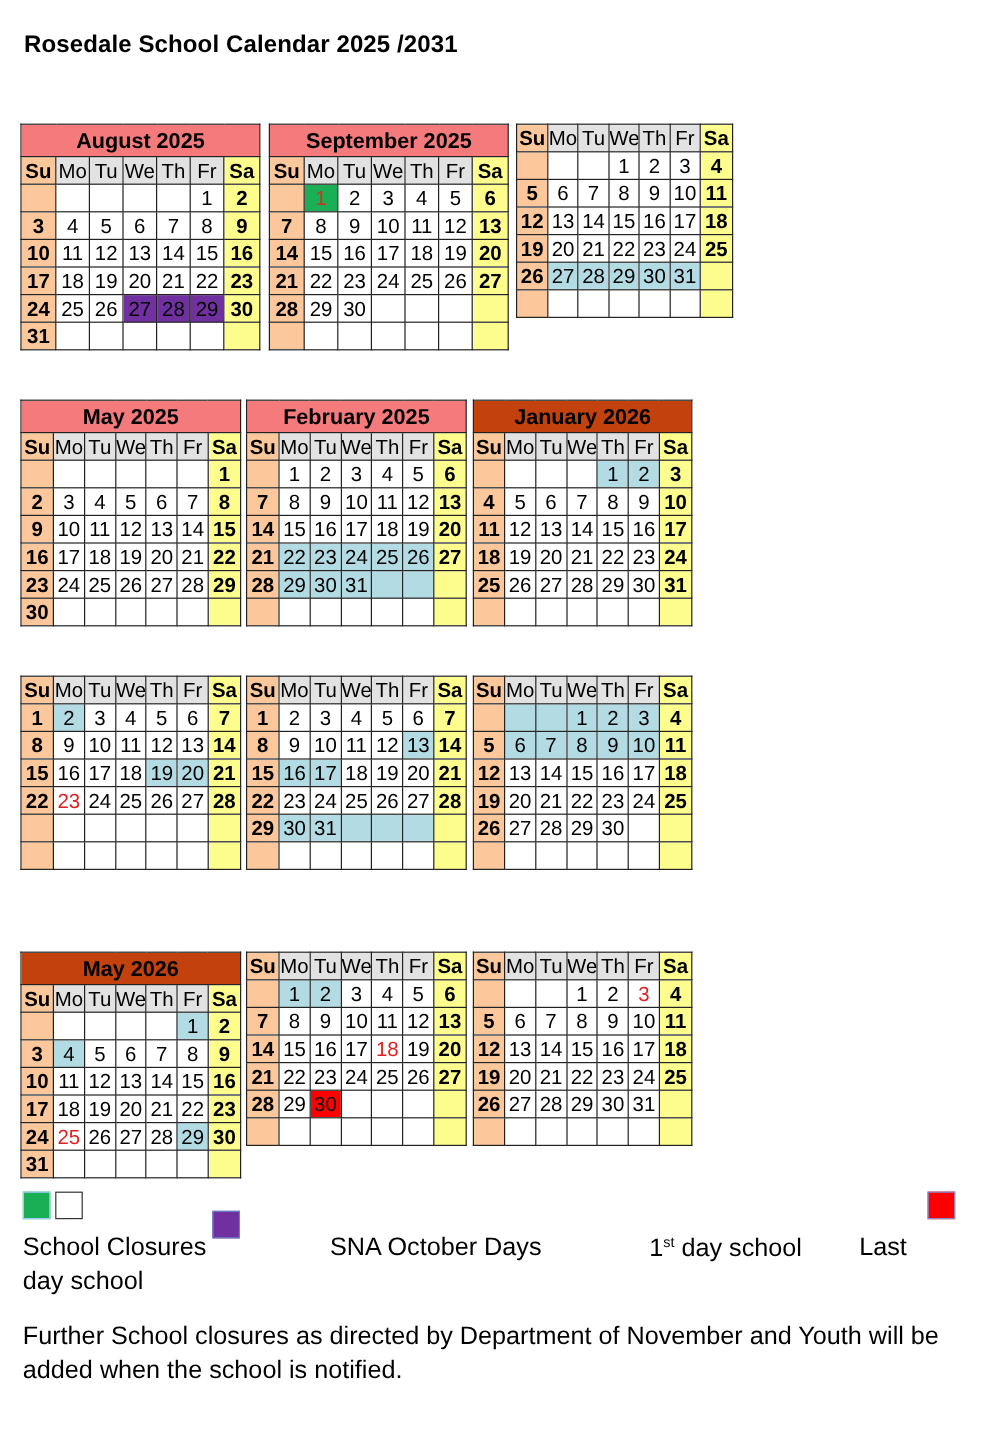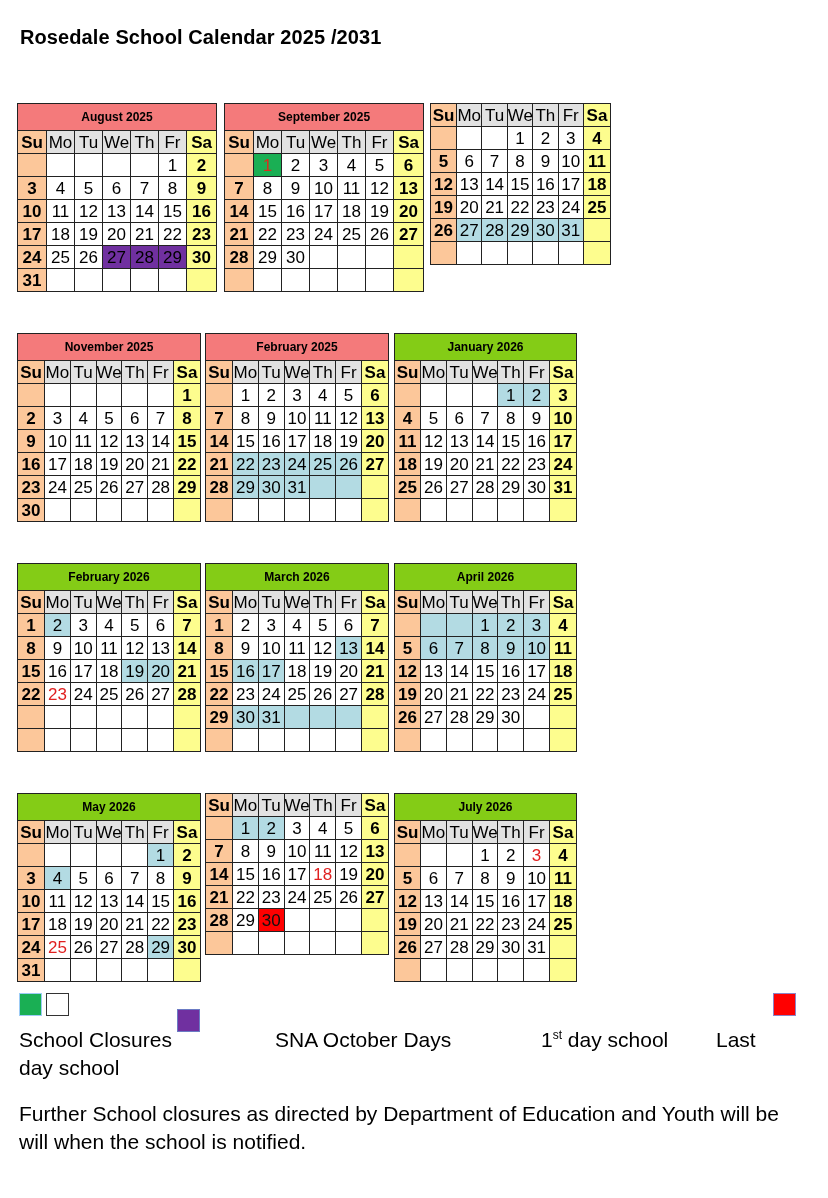--- a/index.html
+++ b/index.html
@@ -1,22 +1,22 @@
 <!DOCTYPE html>
 <html><head>
 <meta charset="utf-8">
 <style>
   html, body { margin: 0; padding: 0; background: #ffffff; }
   body { width: 828px; height: 1198px; position: relative; font-family: "Liberation Sans", sans-serif; color: #000; overflow: hidden; }
   .title { position: absolute; left: 20px; top: 26px; font-size: 20px; font-weight: bold; letter-spacing: 0.1px; }
   .cal { position: absolute; border-collapse: collapse; table-layout: fixed; }
   .cal td, .cal th { border: 1.5px solid #222; padding: 0; text-align: center; vertical-align: middle; font-size: 17px; line-height: 1; overflow: hidden; white-space: nowrap; }
-  .cal .mhead { height: 26px; font-weight: bold; font-size: 12px; }
+  .cal .mhead { height: 26px; font-weight: bold; font-size: 18px; }
   .cal.red .mhead { background: #f47a7b; }
-  .cal.blue .mhead { background: #84cc16; }
+  .cal.blue .mhead { background: #c2410c; }
   .cal .dn { height: 22px; background: #e2e2e2; font-weight: normal; }
   .cal .dn.su { background: #fcc79a; font-weight: bold; }
   .cal .dn.sa { background: #fdfd8e; font-weight: bold; }
   .cal .d { height: 22px; background: #fff; }
   .cal .d.su { background: #fcc79a; font-weight: bold; }
   .cal .d.sa { background: #fdfd8e; font-weight: bold; }
   .cal .d.holiday { background: #b3dbe3; }
   .cal .d.sna { background: #7030a0; }
   .cal .d.first { background: #1aaf54; color: #d7301f; }
   .cal .d.last { background: #ff0000; color: #111; }
@@ -271,21 +271,21 @@
         <col style="width: 27px;">
         <col style="width: 25.8px;">
         <col style="width: 25.8px;">
         <col style="width: 25.8px;">
         <col style="width: 25.8px;">
         <col style="width: 25.8px;">
         <col style="width: 27px;">
       </colgroup>
       <tbody>
         <tr>
-          <th colspan="7" class="mhead">November 2025</th>
+          <th colspan="7" class="mhead">May 2025</th>
         </tr>
         <tr>
           <th class="dn su">Su</th>
           <th class="dn">Mo</th>
           <th class="dn">Tu</th>
           <th class="dn">We</th>
           <th class="dn">Th</th>
           <th class="dn">Fr</th>
           <th class="dn sa">Sa</th>
         </tr>
@@ -508,23 +508,20 @@
         <col style="width: 27px;">
         <col style="width: 25.8px;">
         <col style="width: 25.8px;">
         <col style="width: 25.8px;">
         <col style="width: 25.8px;">
         <col style="width: 25.8px;">
         <col style="width: 27px;">
       </colgroup>
       <tbody>
         <tr>
-          <th colspan="7" class="mhead">February 2026</th>
-        </tr>
-        <tr>
           <th class="dn su">Su</th>
           <th class="dn">Mo</th>
           <th class="dn">Tu</th>
           <th class="dn">We</th>
           <th class="dn">Th</th>
           <th class="dn">Fr</th>
           <th class="dn sa">Sa</th>
         </tr>
         <tr>
           <td class="d su">1</td>
@@ -587,23 +584,20 @@
         <col style="width: 27px;">
         <col style="width: 25.8px;">
         <col style="width: 25.8px;">
         <col style="width: 25.8px;">
         <col style="width: 25.8px;">
         <col style="width: 25.8px;">
         <col style="width: 27px;">
       </colgroup>
       <tbody>
         <tr>
-          <th colspan="7" class="mhead">March 2026</th>
-        </tr>
-        <tr>
           <th class="dn su">Su</th>
           <th class="dn">Mo</th>
           <th class="dn">Tu</th>
           <th class="dn">We</th>
           <th class="dn">Th</th>
           <th class="dn">Fr</th>
           <th class="dn sa">Sa</th>
         </tr>
         <tr>
           <td class="d su">1</td>
@@ -666,23 +660,20 @@
         <col style="width: 26px;">
         <col style="width: 25.8px;">
         <col style="width: 25.8px;">
         <col style="width: 25.8px;">
         <col style="width: 25.8px;">
         <col style="width: 25.8px;">
         <col style="width: 27px;">
       </colgroup>
       <tbody>
         <tr>
-          <th colspan="7" class="mhead">April 2026</th>
-        </tr>
-        <tr>
           <th class="dn su">Su</th>
           <th class="dn">Mo</th>
           <th class="dn">Tu</th>
           <th class="dn">We</th>
           <th class="dn">Th</th>
           <th class="dn">Fr</th>
           <th class="dn sa">Sa</th>
         </tr>
         <tr>
           <td class="d su"></td>
@@ -899,23 +890,20 @@
       <colgroup>
         <col style="width: 26px;">
         <col style="width: 25.8px;">
         <col style="width: 25.8px;">
         <col style="width: 25.8px;">
         <col style="width: 25.8px;">
         <col style="width: 25.8px;">
         <col style="width: 27px;">
       </colgroup>
       <tbody>
-        <tr>
-          <th colspan="7" class="mhead">July 2026</th>
-        </tr>
         <tr>
           <th class="dn su">Su</th>
           <th class="dn">Mo</th>
           <th class="dn">Tu</th>
           <th class="dn">We</th>
           <th class="dn">Th</th>
           <th class="dn">Fr</th>
           <th class="dn sa">Sa</th>
         </tr>
         <tr>
@@ -980,13 +968,13 @@
 <div class="legend-sq" style="left:46px; top:993px; background:#fff; border:1.5px solid #333;"></div>
 <div class="legend-sq" style="left:177px; top:1009px; background:#7030a0; border:1.5px solid #6b7bc4;"></div>
 <div class="legend-sq" style="left:773px; top:993px; background:#ff0000; border:1.5px solid #8c84c6;"></div>
 
 <div class="legend-text" style="left:19px; top:1028px;text-align:right;">School Closures</div>
 <div class="legend-text" style="left:275px; top:1028px;">SNA October Days</div>
 <div class="legend-text" style="left:541px; top:1028px;"><span>1</span><sup>st</sup><span> day school</span></div>
 <div class="legend-text" style="left:716px; top:1028px;">Last</div>
 <div class="legend-text" style="left:19px; top:1056px;">day school</div>
 
-<div class="note">Further School closures as directed by Department of Education and Youth will be will when the school is notified.</div>
+<div class="note">Further School closures as directed by Department of November and Youth will be added when the school is notified.</div>
 
 </body></html>

